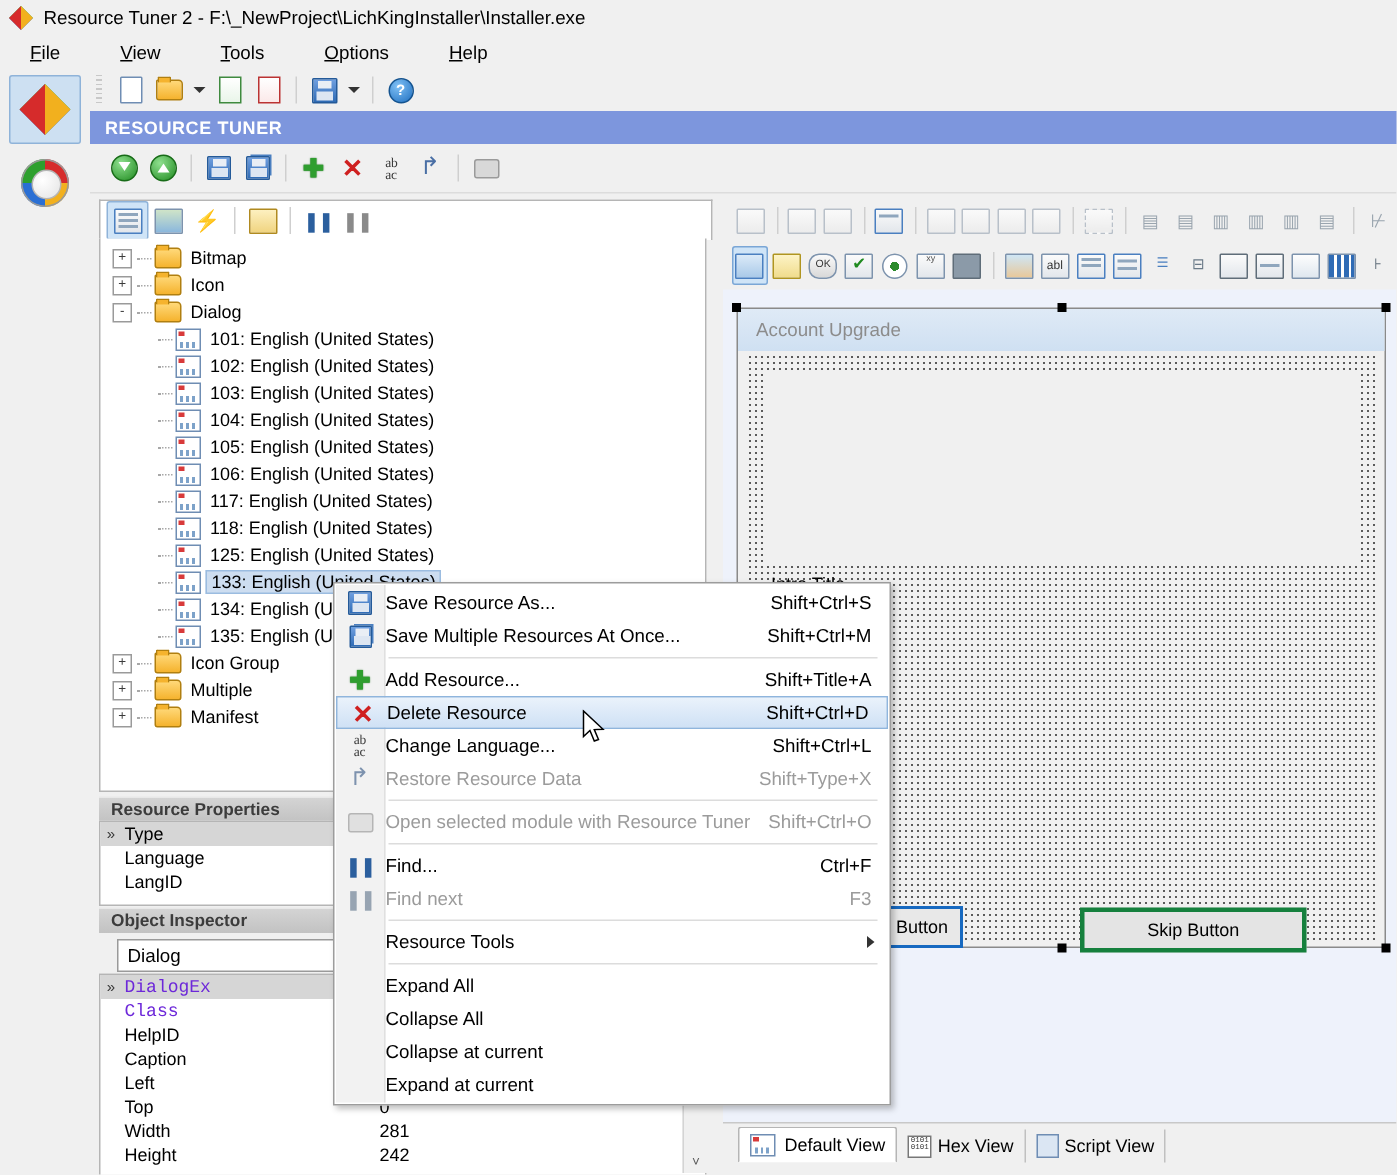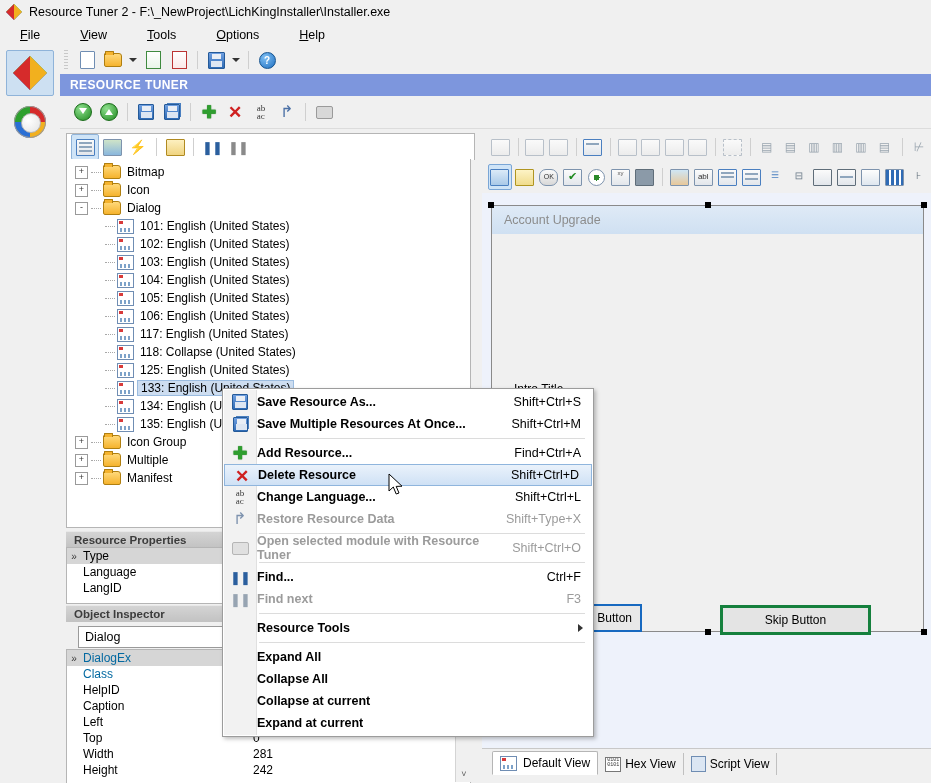--- a/index.html
+++ b/index.html
@@ -104,21 +104,21 @@
      display:flex;align-items:center;padding-left:8px;font-size:11.5px;font-weight:bold;color:#3c3c3c;
      border-top:1px solid #e8e8e8;}
   .gridbox{position:absolute;background:#fff;border:1px solid #b5b5b5;overflow:hidden;}
   .grow{height:16px;display:flex;align-items:center;font-size:12px;}
   .grow .chev{width:14px;text-align:center;color:#3a3a3a;font-size:10px;flex:0 0 auto;}
   .grow .k{padding-left:2px;}
   .grow.hl{background:#d6d6d6;}
   .grow .v{position:absolute;left:186px;}
   .oiCombo{position:absolute;background:#fff;border:1px solid #9a9a9a;height:20px;
     display:flex;align-items:center;padding-left:6px;font-size:12.5px;}
-  .blue{color:#0369a1;}
+  .blue{color:#6d28d9;font-family:Liberation Mono, monospace;}
 
   
   .edtool1{position:absolute;left:482px;top:133px;width:449px;height:28px;background:#f0f0f0;display:flex;align-items:center;}
   .edtool2{position:absolute;left:482px;top:162px;width:449px;height:30px;background:#f0f0f0;display:flex;align-items:center;}
   .etbtn{width:25px;height:24px;display:flex;align-items:center;justify-content:center;margin-right:1px;}
   .etbtn.on{background:#cfe4f7;border:1px solid #7aa6d6;border-radius:2px;}
   .gicon{width:17px;height:15px;border:1px solid #7d93ad;background:linear-gradient(#fbfbfb,#e2e6eb);border-radius:1px;position:relative;}
   .gicon.dis{border-color:#b8c0c9;background:linear-gradient(#fafafa,#ececec);}
   .gicon .bar{position:absolute;left:2px;right:2px;height:2px;background:#8fa6bd;}
   .canvas{position:absolute;left:482px;top:193px;width:449px;height:555px;background:#eef2fb;overflow:hidden;}
@@ -148,21 +148,21 @@
   
   .ctxmenu{position:absolute;left:222px;top:388px;width:370px;background:#fff;
     border:1px solid #9c9c9c;box-shadow:2px 2px 4px rgba(0,0,0,.25);z-index:50;padding:2px 0;}
   .ctxmenu .gutter{position:absolute;left:1px;top:1px;bottom:1px;width:32px;background:#f2f2f2;
     border-right:1px solid #e0e0e0;}
   .mrow{position:relative;height:22px;display:flex;align-items:center;font-size:12.5px;color:#000;
     padding-left:34px;cursor:default;z-index:2;}
   .mrow.dis{color:#9b9b9b;}
   .mrow.hi{background:linear-gradient(#eaf2fb,#cfe1f5);border:1px solid #8fb5dd;
     box-sizing:border-box;margin:0 1px;padding-left:33px;}
-  .mrow .mlbl{flex:1;font-weight:bold;}
+  .mrow .mlbl{flex:1;}
   .mrow .acc{padding-right:12px;font-size:12.5px;}
   .mrow .ic{position:absolute;left:8px;top:3px;width:18px;height:16px;display:flex;align-items:center;justify-content:center;}
   .msep{height:1px;background:#dcdcdc;margin:3px 8px 3px 36px;position:relative;z-index:2;}
   .arrow{width:0;height:0;border-top:4px solid transparent;border-bottom:4px solid transparent;border-left:5px solid #333;margin-right:10px;}
 
   
   .cursor{position:absolute;left:388px;top:473px;z-index:70;}
 
   .scrollv{position:absolute;width:16px;background:#f0f0f0;border-left:1px solid #d4d4d4;}
   .scrollv .arw{height:16px;display:flex;align-items:center;justify-content:center;font-size:9px;color:#5a5a5a;}
@@ -361,21 +361,21 @@
         <div class="trow">
           <span style="width:38px"></span>
           <span class="dots"></span>
           <span class="dlgicon"></span>
           <span class="lab">117: English (United States)</span>
         </div>
         <div class="trow">
           <span style="width:38px"></span>
           <span class="dots"></span>
           <span class="dlgicon"></span>
-          <span class="lab">118: Collapse (United States)</span>
+          <span class="lab">118: English (United States)</span>
         </div>
         <div class="trow">
           <span style="width:38px"></span>
           <span class="dots"></span>
           <span class="dlgicon"></span>
           <span class="lab">125: English (United States)</span>
         </div>
         <div class="trow sel">
           <span style="width:38px"></span>
           <span class="dots"></span>
@@ -670,21 +670,21 @@
           </span>
           <span class="mlbl">Save Multiple Resources At Once...</span>
           <span class="acc">Shift+Ctrl+M</span>
         </div>
         <div class="msep"></div>
         <div class="mrow">
           <span class="ic">
             <span class="plusg">✚</span>
           </span>
           <span class="mlbl">Add Resource...</span>
-          <span class="acc">Find+Ctrl+A</span>
+          <span class="acc">Shift+Title+A</span>
         </div>
         <div class="mrow hi">
           <span class="ic">
             <span class="xred">✕</span>
           </span>
           <span class="mlbl">Delete Resource</span>
           <span class="acc">Shift+Ctrl+D</span>
         </div>
         <div class="mrow">
           <span class="ic">

